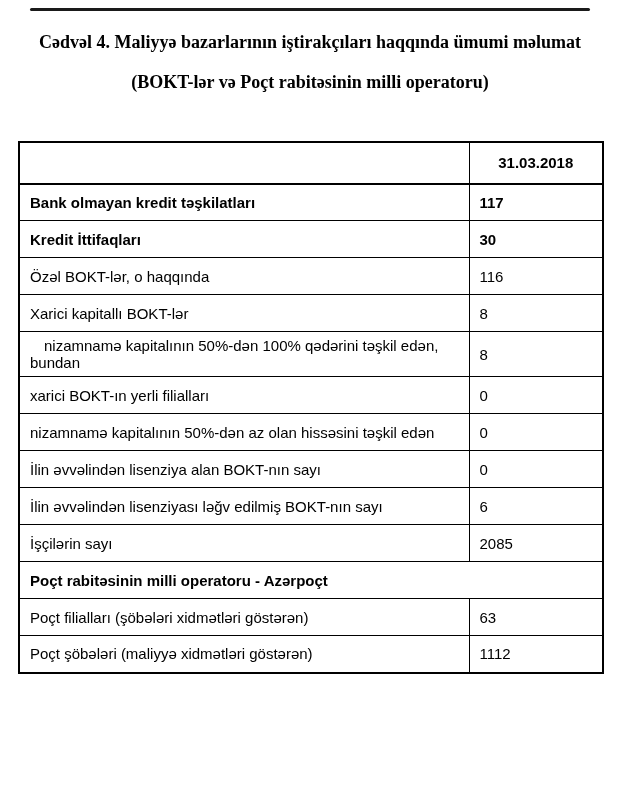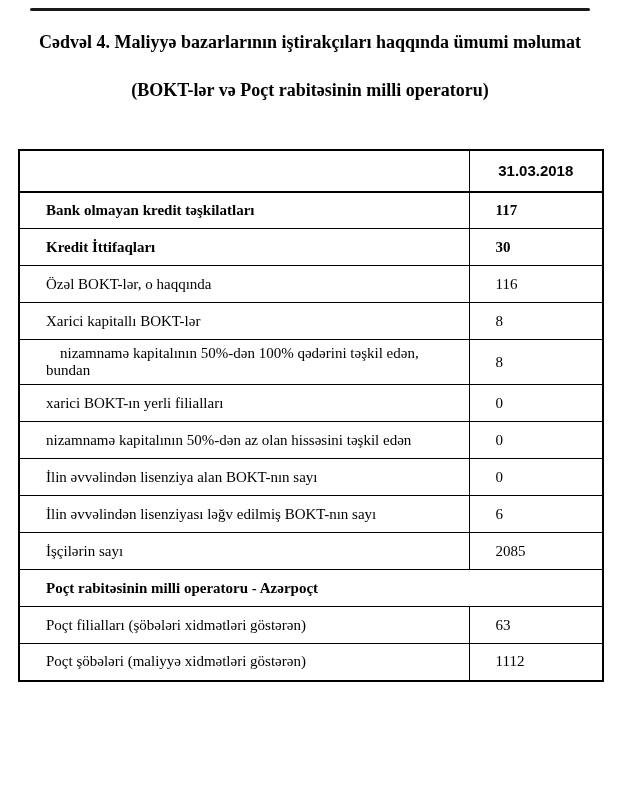--- a/index.html
+++ b/index.html
@@ -27,40 +27,40 @@
     font-size: 18px;
     line-height: 1.65;
     text-align: center;
     margin: 0 14px;
   }
   .subtitle {
     font-family: "Liberation Serif", serif;
     font-weight: 700;
     font-size: 18px;
     text-align: center;
-    margin-top: 22px;
+    margin-top: 14px;
   }
   table.data-table {
     width: 584px;
     margin-top: 48px;
     border-collapse: collapse;
     table-layout: fixed;
     border: 2px solid #000;
   }
   .data-table th, .data-table td {
     border: 1px solid #000;
     font-size: 15px;
     vertical-align: middle;
-    padding: 5px 26px;
+    padding: 5px 10px;
   }
   .data-table thead th {
     height: 42px;
     border-bottom: 2px solid #000;
   }
-  .data-table td { height: 37px; font-family: Liberation Serif, serif; }
+  .data-table td { height: 37px; }
   .col-label { width: 450px; }
   .col-value { width: 134px; }
   .label-cell { text-align: left; }
   .value-cell { text-align: left; }
   .header-date { font-weight: 700; text-align: center; font-size: 15px; }
   .bold { font-weight: 700; }
   .indent { padding-left: 24px; }
   .hanging { padding-left: 10px; text-indent: 14px; }
   .section { font-weight: 700; }
 </style>

